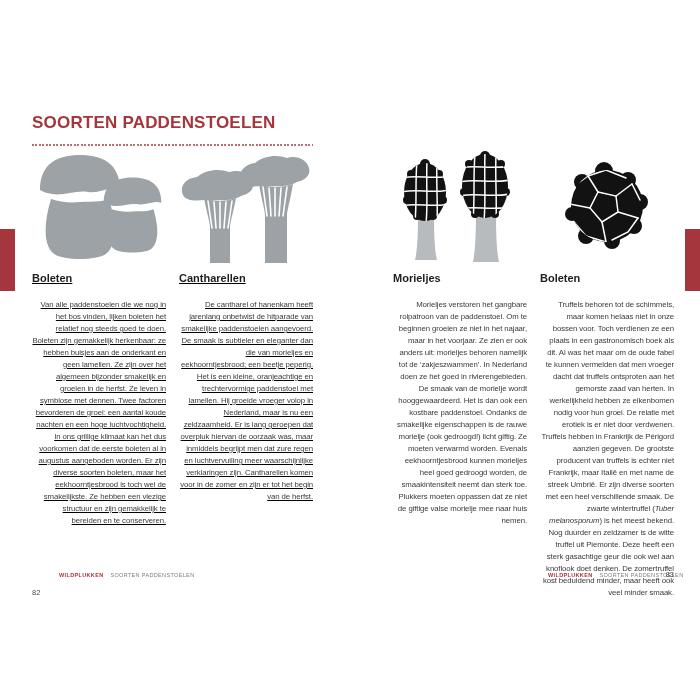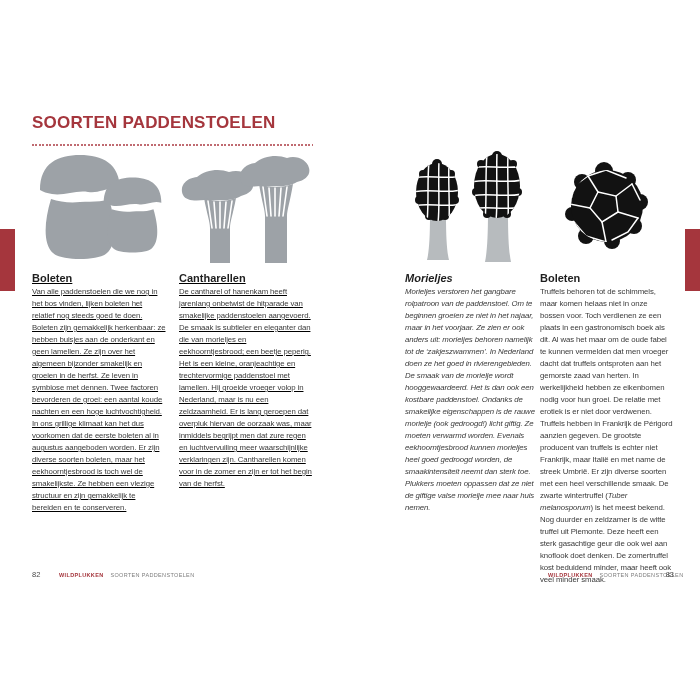--- a/index.html
+++ b/index.html
@@ -26,44 +26,44 @@
     position:absolute;left:32px;top:113px;
     font-size:17px;font-weight:700;letter-spacing:0.2px;color:var(--accent);
   }
   .dotted-rule{
     position:absolute;left:32px;top:144px;width:281px;height:2px;
     background:repeating-linear-gradient(90deg,var(--accent-soft) 0 1.6px,transparent 1.6px 3.5px);
   }
   .col{position:absolute;top:150px;width:134px;}
   .col.c1{left:32px;text-decoration:underline;}
   .col.c2{left:179px;text-decoration:underline;}
-  .col.c3{left:405px;font-style:italic;}
+  .col.c3{left:393px;}
   .col.c4{left:540px;}
   .illus{height:115px;display:flex;align-items:flex-end;}
   .col h2{
     margin-top:7px;font-size:11px;font-weight:700;color:var(--heading-text);
   }
   .col p{
-    margin-top:2px;font-size:7.8px;line-height:12px;letter-spacing:-0.1px;
-    color:var(--body-text);text-align:left;
+    margin-top:15px;font-size:7.8px;line-height:12px;letter-spacing:-0.1px;
+    color:var(--body-text);text-align:right;
   }
   .col p em{font-style:italic;}
   .ill-gray{fill:var(--ill-gray);}
   .ill-black{fill:var(--ill-black);}
   .ill-stem{fill:var(--stem-gray);}
   .gill{stroke:#ffffff;stroke-width:1.6;stroke-linecap:round;}
   .mesh{stroke:#ffffff;stroke-width:1.5;fill:none;stroke-linecap:round;}
   .footer{position:absolute;top:572px;font-size:5.5px;letter-spacing:0.35px;white-space:nowrap;}
   .footer .series{color:var(--accent);font-weight:700;}
   .footer .chapter{color:var(--footer-gray);margin-left:5px;}
   .footer-left{left:32px;}
   .footer-left .series{margin-left:27px;}
   .footer-right{left:548px;}
   .page-num{position:absolute;top:570px;font-size:7.5px;color:#4A4A4A;}
-  .page-num.left{left:32px;}
+  .page-num.left{left:32px;margin-top:18px;}
   .page-num.right{right:26px;text-align:right;}
 </style>
 </head>
 <body>
 
 <div class="canvas">
 
   <div class="edge-tab left"></div>
   <div class="edge-tab right"></div>
 

